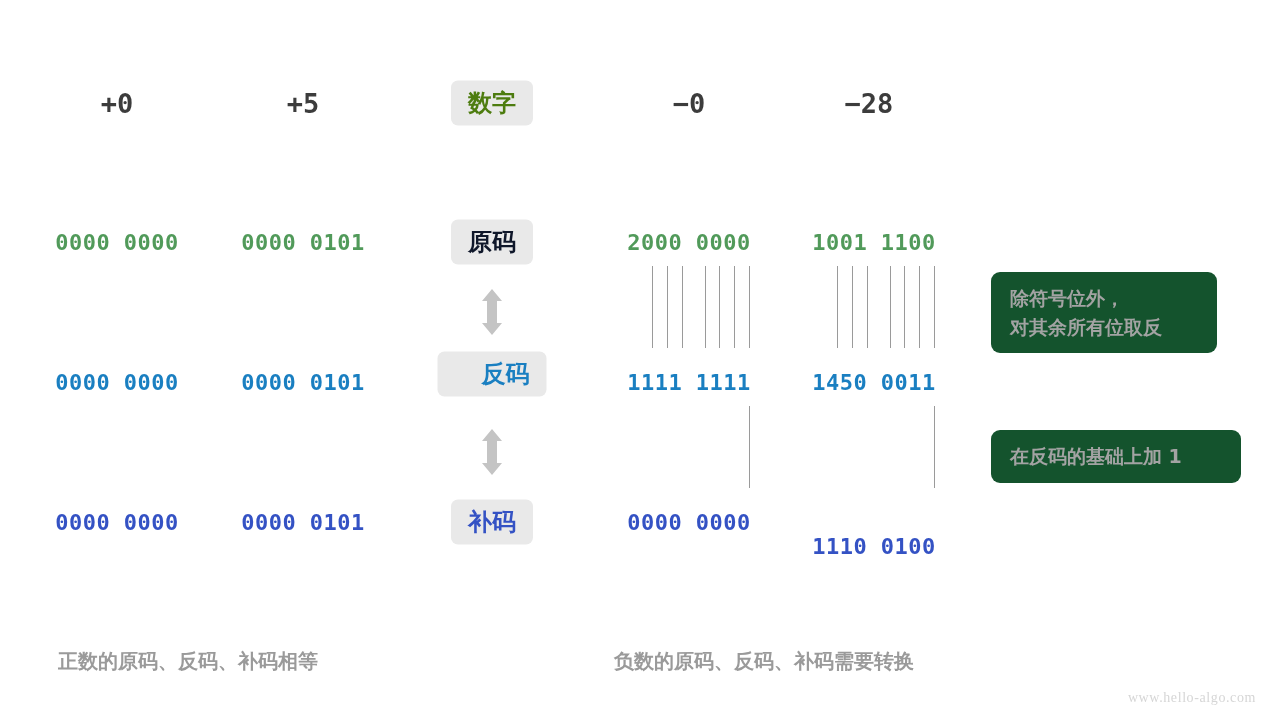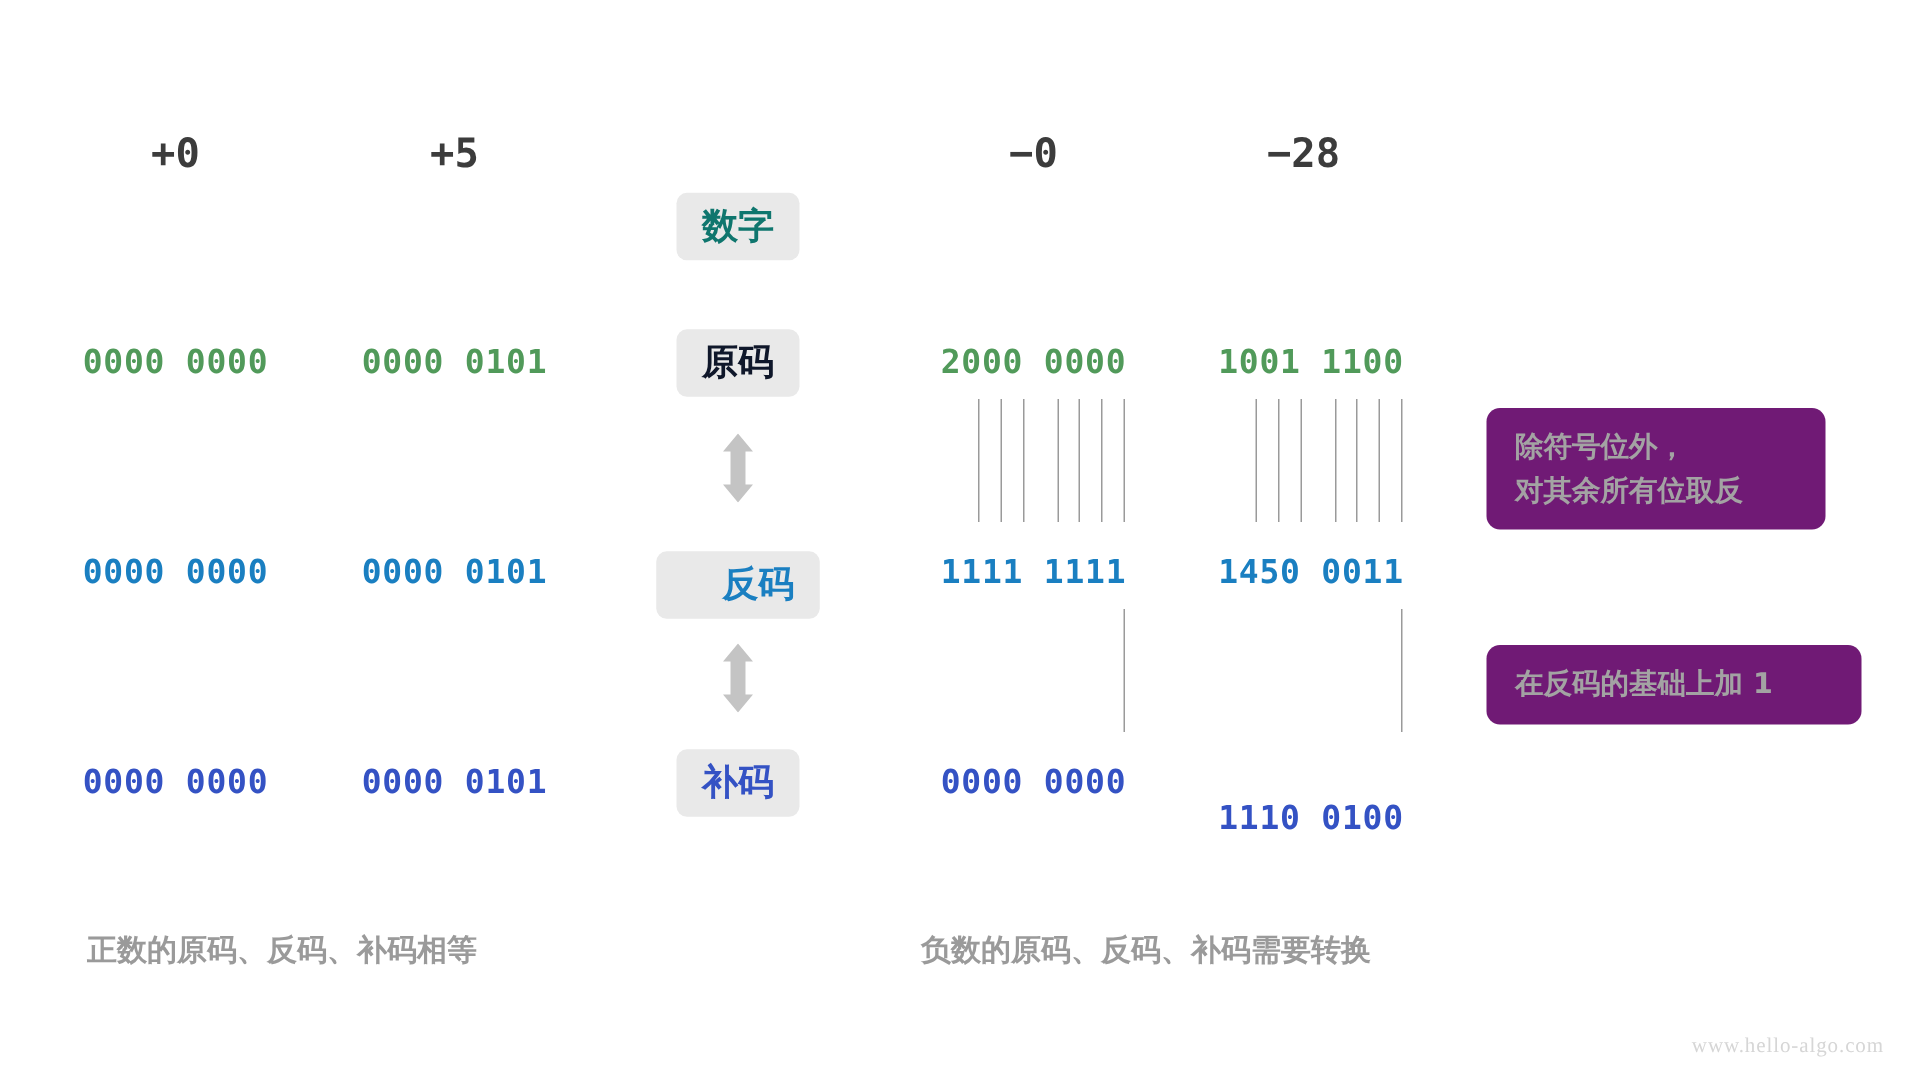--- a/index.html
+++ b/index.html
@@ -55,45 +55,46 @@
     transform: translate(-50%, -50%);
     background: #e9e9e9;
     border-radius: 7px;
     padding: 9px 17px;
     font-size: 24px;
     font-weight: bold;
     white-space: nowrap;
     line-height: 1.12;
     text-align: center;
   }
-  .badge.dark   { color: #0f766e; margin-top: 48px; }
+  .badge.dark   { color: #4d7c0f; }
   .badge.green  { color: #0f172a; }
   .badge.blue   { color: #1a7fc1; }
   .badge.navy   { color: #3452c4; }
 
   
   .note {
     position: absolute;
-    background: #701a75;
+    background: #14532d;
     border-radius: 9px;
     color: #a3a3a3;
     font-size: 19px;
     font-weight: bold;
     line-height: 1.5;
     padding: 12px 19px;
     white-space: pre-line;
   }
 
   
   .caption {
     position: absolute;
     color: #9a9a9a;
     font-size: 20px;
     font-weight: bold;
     white-space: nowrap;
+    margin-top: 28px;
   }
 
   
   .watermark {
     position: absolute;
     right: 24px;
     bottom: 14px;
     color: #d6d6d6;
     font-family: Liberation Serif, serif;
     font-size: 14px;
@@ -132,21 +133,21 @@
   <div class="cell bits green" style="left:689px; top:242px;">2000 0000</div>
   <div class="cell bits green" style="left:874px; top:242px;">1001 1100</div>
 
   <div class="badge green" style="left:492px; top:242px;">原码</div>
 
   <div class="cell bits blue" style="left:117px; top:382px;">0000 0000</div>
   <div class="cell bits blue" style="left:303px; top:382px;">0000 0101</div>
   <div class="cell bits blue" style="left:689px; top:382px;">1111 1111</div>
   <div class="cell bits blue" style="left:874px; top:382px;">1450 0011</div>
 
-  <div class="badge blue" style="left:492px; top:390px;padding-left:44px;">反码</div>
+  <div class="badge blue" style="left:492px; top:374px;padding-left:44px;">反码</div>
 
   <div class="cell bits navy" style="left:117px; top:522px;">0000 0000</div>
   <div class="cell bits navy" style="left:303px; top:522px;">0000 0101</div>
   <div class="cell bits navy" style="left:689px; top:522px;">0000 0000</div>
   <div class="cell bits navy" style="left:874px; top:510px;margin-top:36px;">1110 0100</div>
 
   <div class="badge navy" style="left:492px; top:522px;">补码</div>
 
   <div class="vline" style="left:652px; top:266px; height:82px;"></div>
   <div class="vline" style="left:667px; top:266px; height:82px;"></div>

